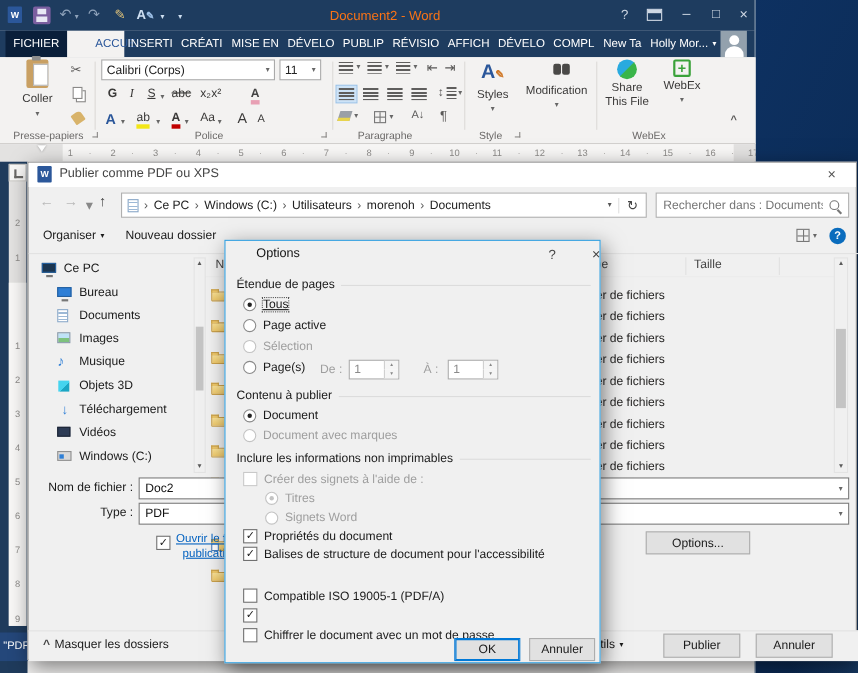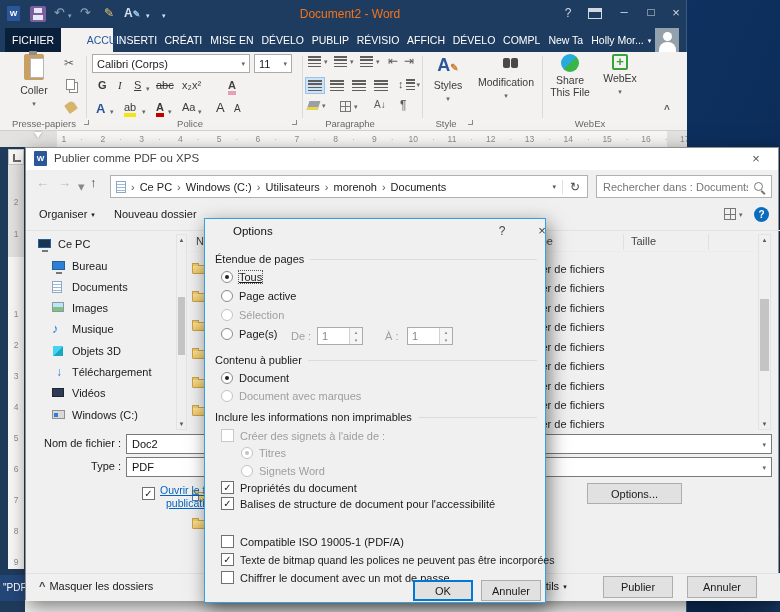--- a/index.html
+++ b/index.html
@@ -566,21 +566,20 @@
       <div class="cb">✓</div>
       <span>Balises de structure de document pour l'accessibilité</span>
     </div>
 
     <div class="orow" style="left:16px;top:316px;">
       <div class="cb"></div>
       <span>Compatible ISO 19005-1 (PDF/A)</span>
     </div>
     <div class="orow" style="left:16px;top:334px;">
       <div class="cb">✓</div>
-      <span style="font-size:10.6px;">Texte de bitmap quand les polices ne peuvent pas être incorporées</span>
     </div>
     <div class="orow" style="left:16px;top:352px;">
       <div class="cb"></div>
       <span>Chiffrer le document avec un mot de passe</span>
     </div>
 
     <div class="btn" style="left:208px;top:361px;width:60px;height:21px;border:1px solid #0078d7;box-shadow:inset 0 0 0 1px #0078d7;">OK</div>
     <div class="btn" style="left:276px;top:361px;width:60px;height:21px;">Annuler</div>
   </div>
 

